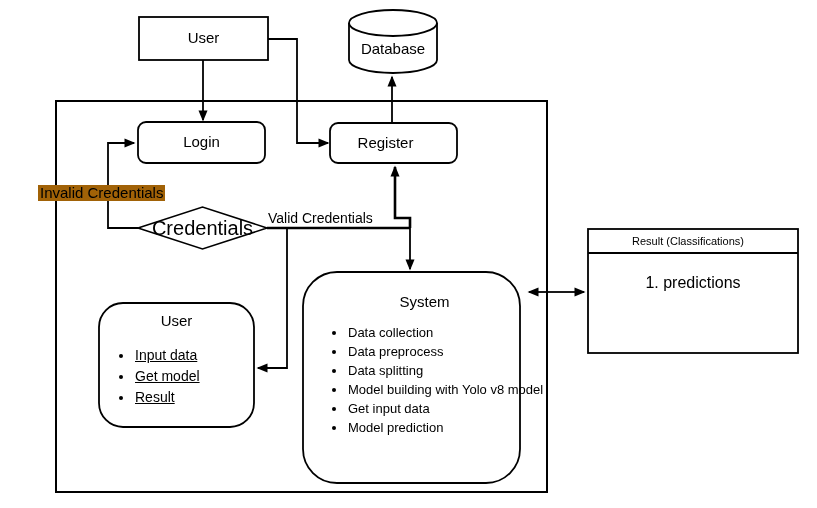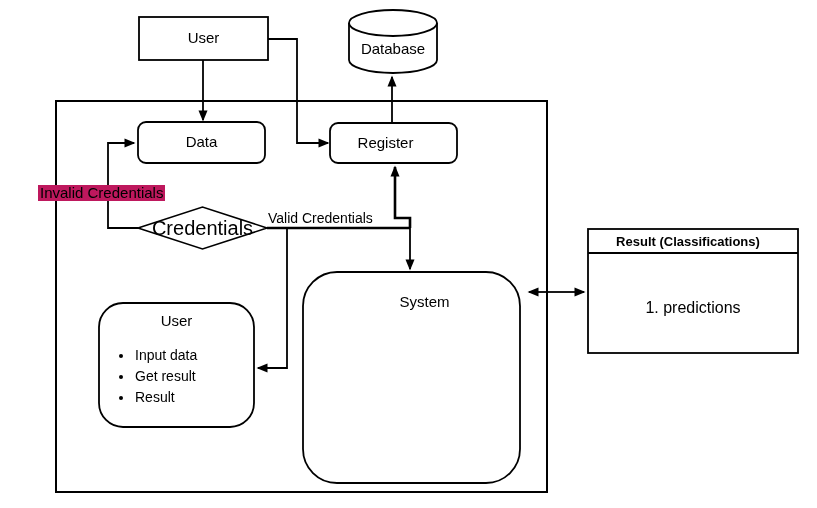--- a/index.html
+++ b/index.html
@@ -23,42 +23,42 @@
     line-height: 1.1;
     color: #000000;
     pointer-events: none;
     white-space: nowrap;
   }
   .edge-label {
     position: absolute;
     font-size: 15px;
     line-height: 1.05;
     white-space: nowrap;
-    background: #be185d;
+    background: #a16207;
     padding: 0 2px;
   }
   .edge-label.small { font-size: 14px; }
   ul.bullets {
     position: absolute;
     margin: 0;
     padding-left: 21px;
     list-style: disc outside;
   }
   ul.bullets li { padding-left: 1px; }
   .sys-list { left: 326px; top: 323px; width: 198px; font-size: 13px; line-height: 19px; }
-  .usr-list { left: 113px; top: 345px; width: 132px; font-size: 14px; line-height: 21px; }
+  .usr-list { left: 113px; top: 345px; width: 132px; font-size: 14px; line-height: 21px; text-decoration: underline; }
   .result-header {
     position: absolute;
     left: 588px; top: 229px; width: 200px; height: 24px;
     display: flex; align-items: center; justify-content: center;
-    font-size: 13px; font-weight: bold;
+    font-size: 11px; font-weight: normal;
   }
   .result-body {
     position: absolute;
-    left: 588px; top: 266px; width: 210px; height: 84px;
+    left: 588px; top: 241px; width: 210px; height: 84px;
     display: flex; align-items: center; justify-content: center;
     font-size: 16px;
   }
 </style>
 </head>
 <body>
 
 <div id="canvas">
 
   <svg id="wires" viewBox="0 0 817 508" xmlns="http://www.w3.org/2000/svg">
@@ -95,35 +95,43 @@
     <rect x="303" y="272" width="217" height="211" rx="34" fill="#ffffff" stroke="#000000" stroke-width="1.8"></rect>
 
     <rect x="588" y="229" width="210" height="124" fill="#ffffff" stroke="#000000" stroke-width="1.8"></rect>
     <line x1="588" y1="253" x2="798" y2="253" stroke="#000000" stroke-width="1.8"></line>
   </svg>
 
   <div class="shape-label" style="left:139px; top:17px; width:129px; height:43px;">User</div>
 
   <div class="shape-label" style="left:349px; top:37px; width:88px; height:25px;">Database</div>
 
-  <div class="shape-label" style="left:138px; top:122px; width:127px; height:41px;">Data</div>
+  <div class="shape-label" style="left:138px; top:122px; width:127px; height:41px;">Login</div>
 
   <div class="shape-label" style="left:330px; top:123px; width:111px; height:40px;">Register</div>
 
   <div class="shape-label" style="left:138px; top:207px; width:129px; height:42px; font-size:20px;">Credentials</div>
 
   <div class="edge-label" style="left:38px; top:185px;">Invalid Credentials</div>
 
   <div class="edge-label small" style="left:266px; top:211px; background:transparent;">Valid Credentials</div>
 
   <div class="shape-label" style="left:99px; top:312px; width:155px; height:18px;">User</div>
   <ul class="bullets usr-list">
       <li>Input data</li>
-      <li>Get result</li>
+      <li>Get model</li>
       <li>Result</li>
     </ul>
 
   <div class="shape-label" style="left:303px; top:293px; width:243px; height:18px;">System</div>
+  <ul class="bullets sys-list">
+      <li>Data collection</li>
+      <li>Data preprocess</li>
+      <li>Data splitting</li>
+      <li>Model building with Yolo v8 model</li>
+      <li>Get input data</li>
+      <li>Model prediction</li>
+    </ul>
 
   <div class="result-header">Result (Classifications)</div>
   <div class="result-body">1. predictions</div>
 
 </div>
 
 </body></html>

